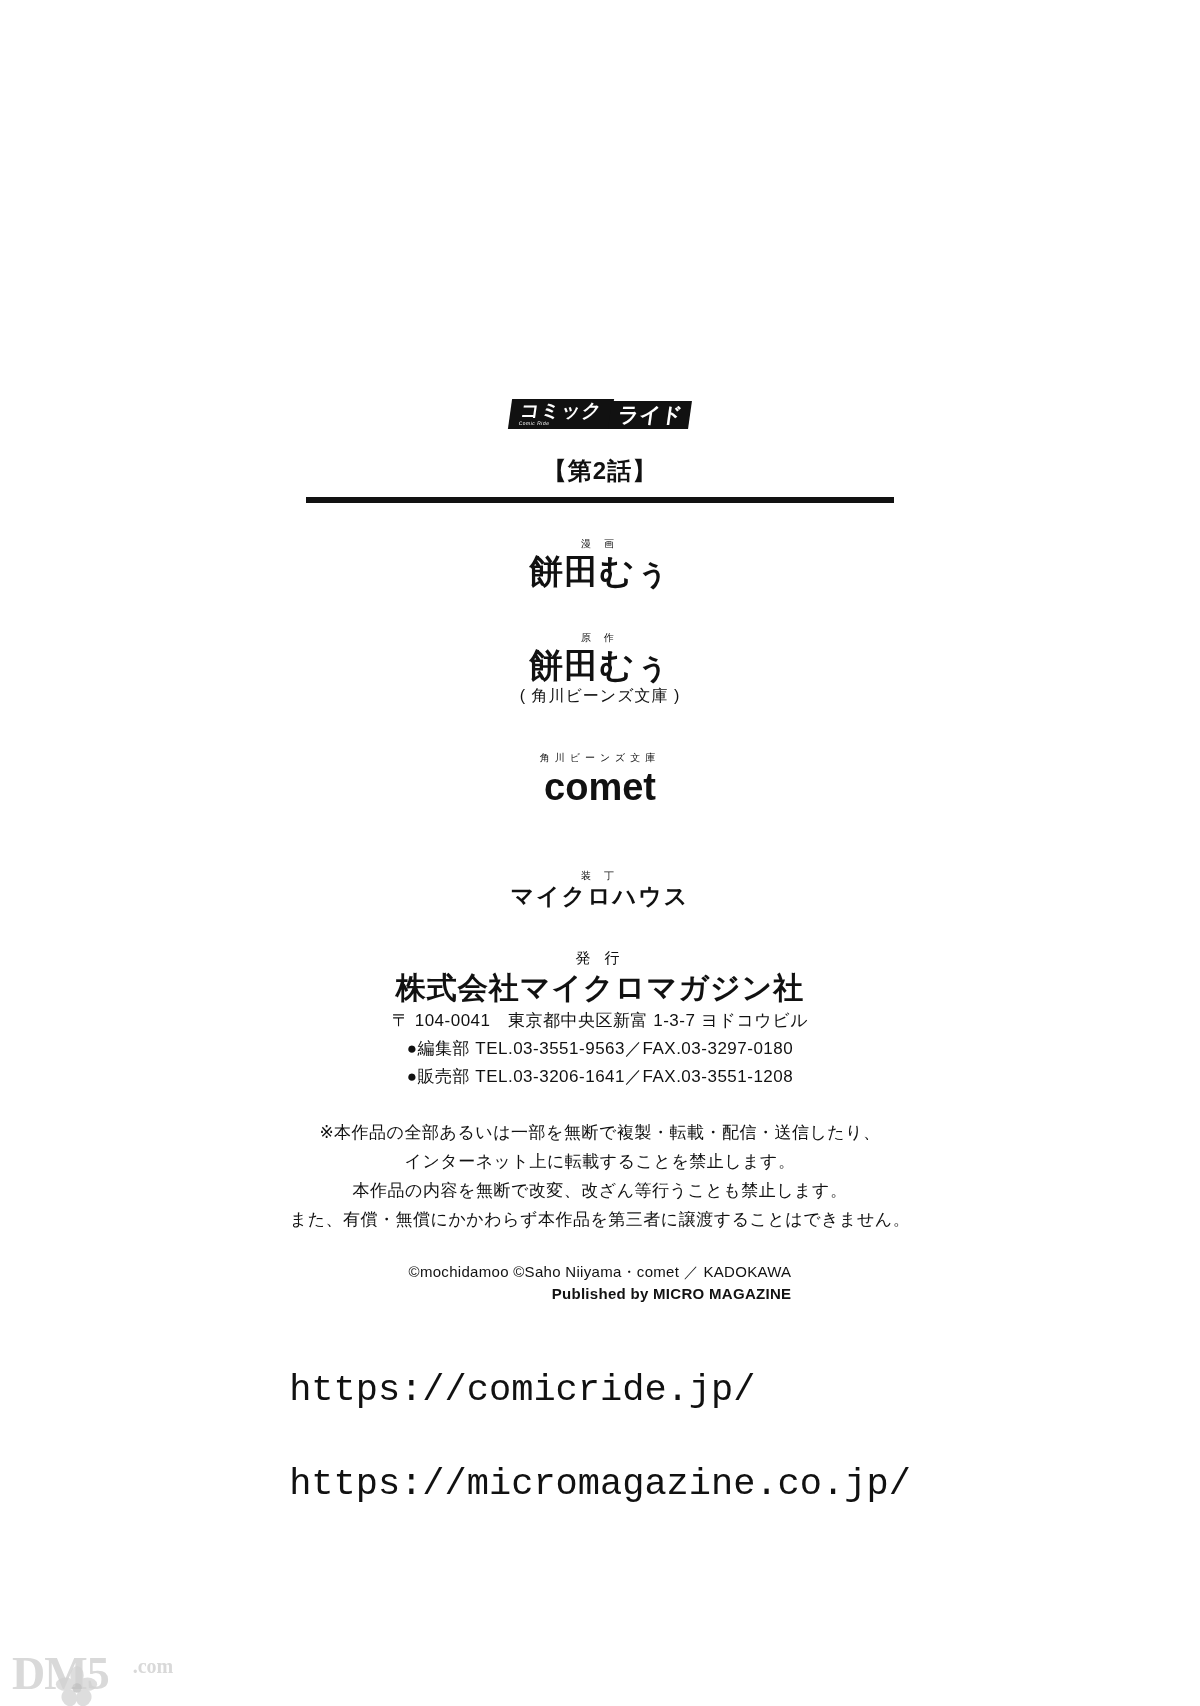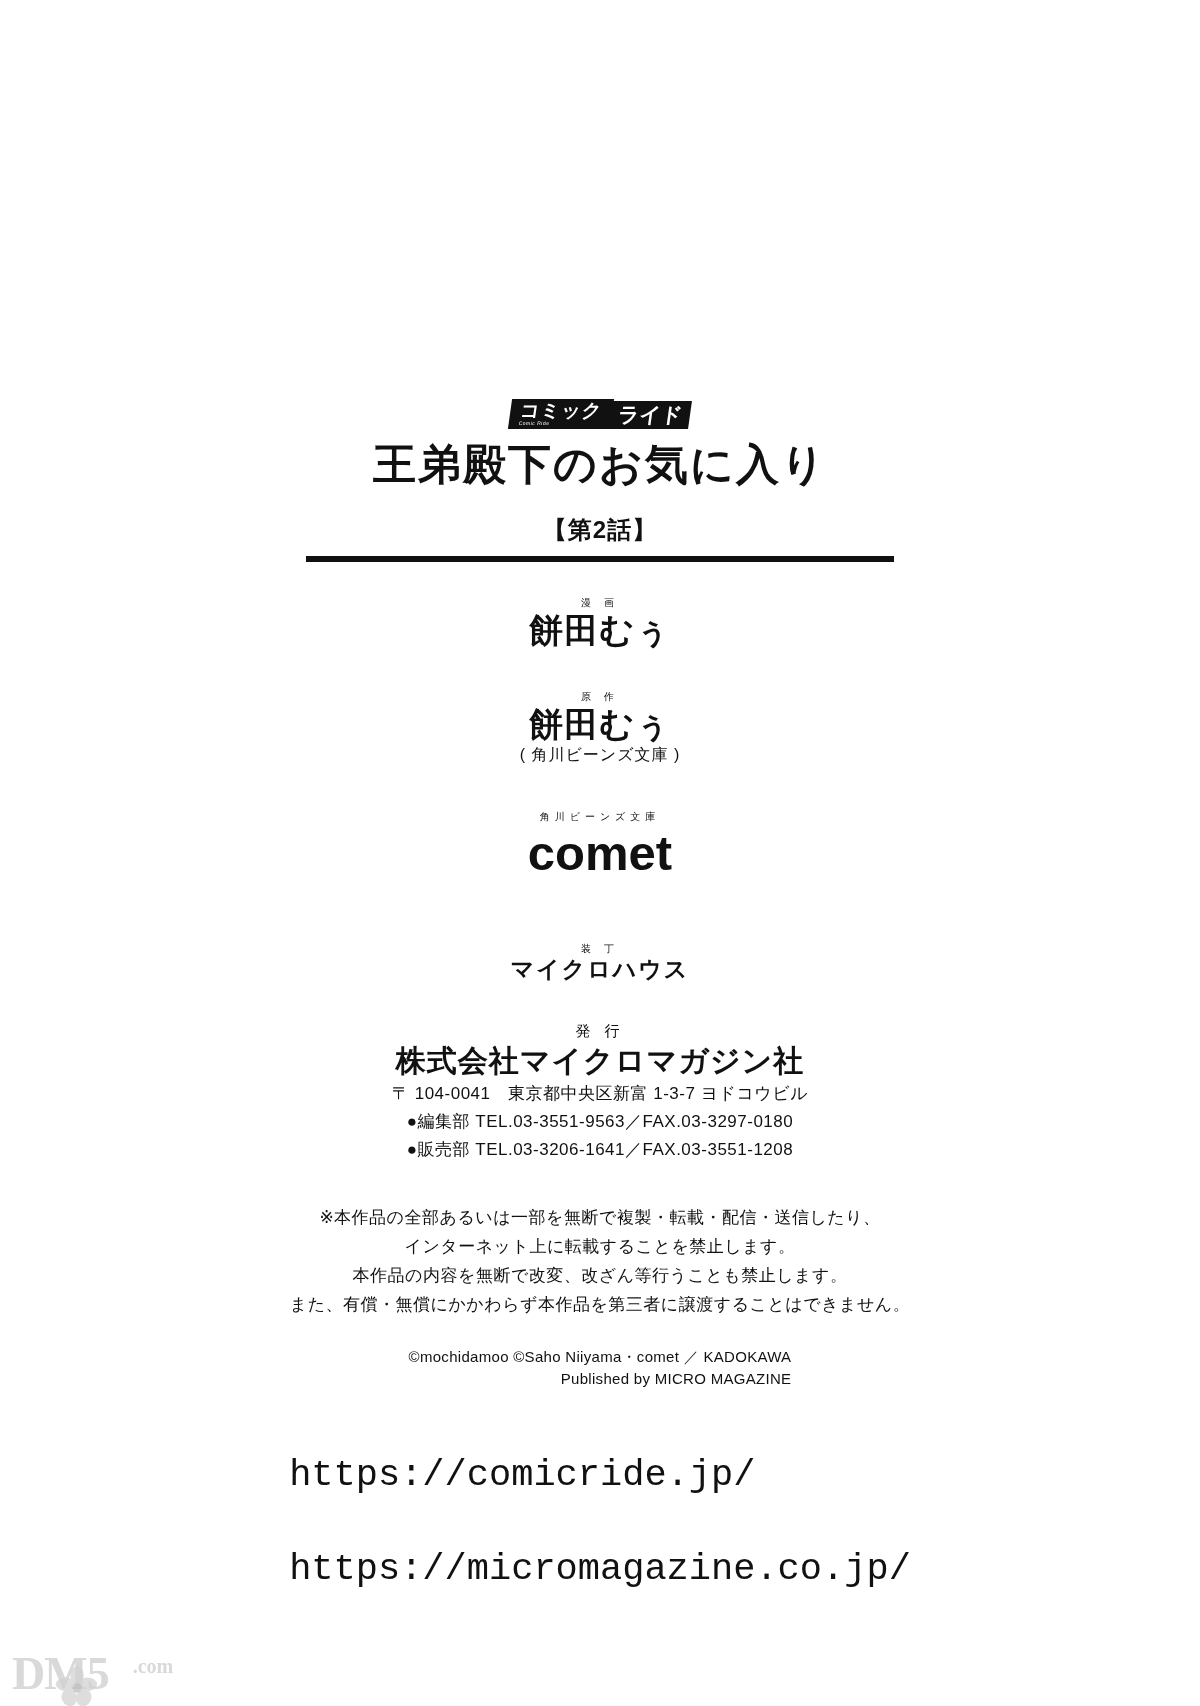--- a/index.html
+++ b/index.html
@@ -104,21 +104,21 @@
     letter-spacing: 5px;
     line-height: 1.3;
   }
   .credit-name {
     font-size: 34px;
     font-weight: bold;
     line-height: 1.25;
     letter-spacing: 1px;
   }
   .credit-name.latin {
-    font-size: 49px;
+    font-size: 38px;
     letter-spacing: 0px;
   }
   .credit-note {
     font-size: 16px;
     letter-spacing: 1px;
     line-height: 1.3;
   }
   .credit-name.small {
     font-size: 23px;
     letter-spacing: 2px;
@@ -145,35 +145,35 @@
     line-height: 1.3;
   }
   .pub-line {
     font-size: 17px;
     text-align: center;
     line-height: 1.65;
     letter-spacing: 0.5px;
   }
 
   .notice {
-    margin-top: 40px;
+    margin-top: 28px;
     font-size: 17px;
     text-align: center;
     line-height: 1.7;
     letter-spacing: 0.5px;
   }
 
   .copyright {
     margin-top: 26px;
     font-size: 15px;
     text-align: right;
     line-height: 1.5;
     letter-spacing: 0.3px;
   }
-  .copyright .cp2 { font-weight: normal; }
+  .copyright .cp2 { font-weight: bold; }
 
   .url {
     font-size: 37px;
     line-height: 1.35;
     letter-spacing: 0px;
     font-family: Liberation Mono, monospace;
     margin-top: 44px;
   }
   .url-wrap { margin-top: 16px; }
 
@@ -210,21 +210,20 @@
 <div class="page">
 
   <div class="logo-wrap">
     <span class="logo">
       <span>コミック</span>
       <span class="logo-sub">Comic Ride</span>
     </span>
     <span class="logo-tail">ライド</span>
   </div>
 
-  <div class="title-main">王弟殿下のお気に入り</div>
   <div class="episode">【第2話】</div>
 
   <div class="rule"></div>
 
   <div class="gap-a"></div>
 
   <div class="credit-block">
     <div class="credit-role">漫 画</div>
     <div class="credit-name">餅田むぅ</div>
   </div>

